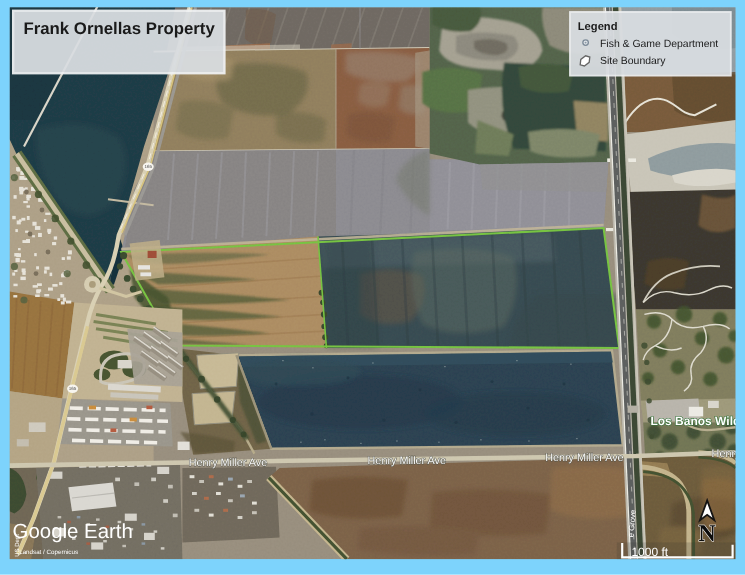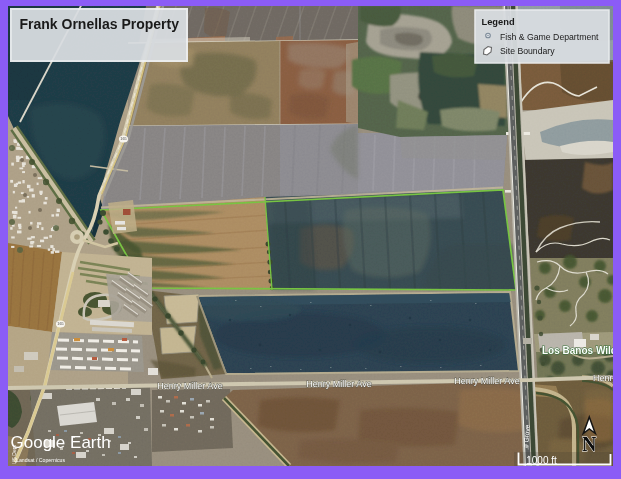--- a/index.html
+++ b/index.html
@@ -1,14 +1,14 @@
 <!DOCTYPE html>
 <html><head><meta charset="utf-8"><style>
 html,body{margin:0;padding:0;background:#fff;}
-#c{position:relative;width:621px;height:479px;background:#8b5cf6;font-family:"Liberation Sans",sans-serif;overflow:hidden;}
+#c{position:relative;width:621px;height:479px;background:#7dd3fc;font-family:"Liberation Sans",sans-serif;overflow:hidden;}
 text{opacity:0.999;}
 </style></head>
 <body>
 <div id="c">
 <svg width="621" height="479" viewBox="0 0 621 479">
 <defs>
 <clipPath id="map">
           <rect x="8" y="6" width="605" height="460"></rect>
         </clipPath>
 <filter id="softall" x="0%" y="0%" width="100%" height="100%">

